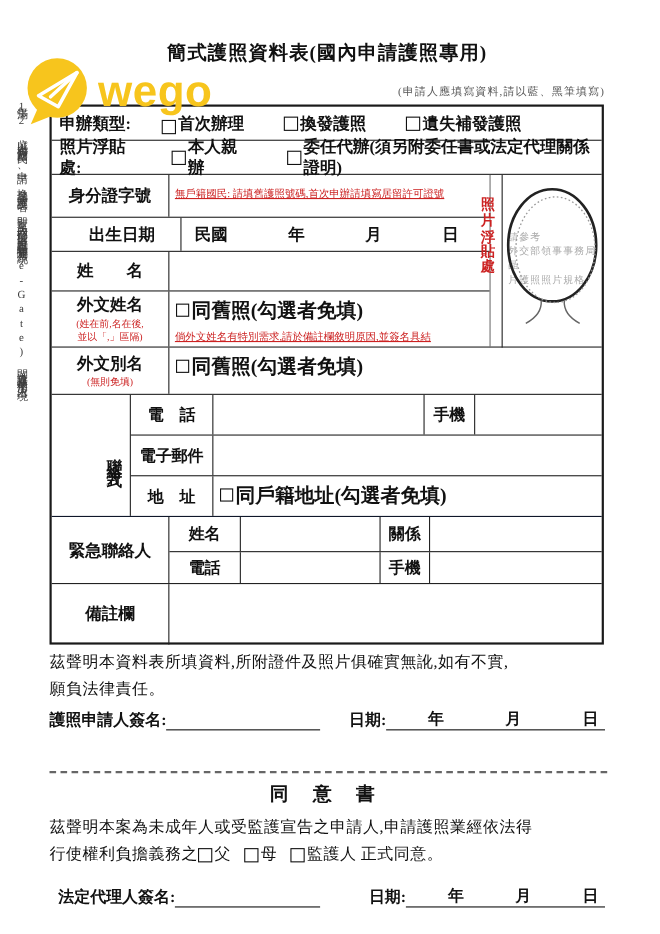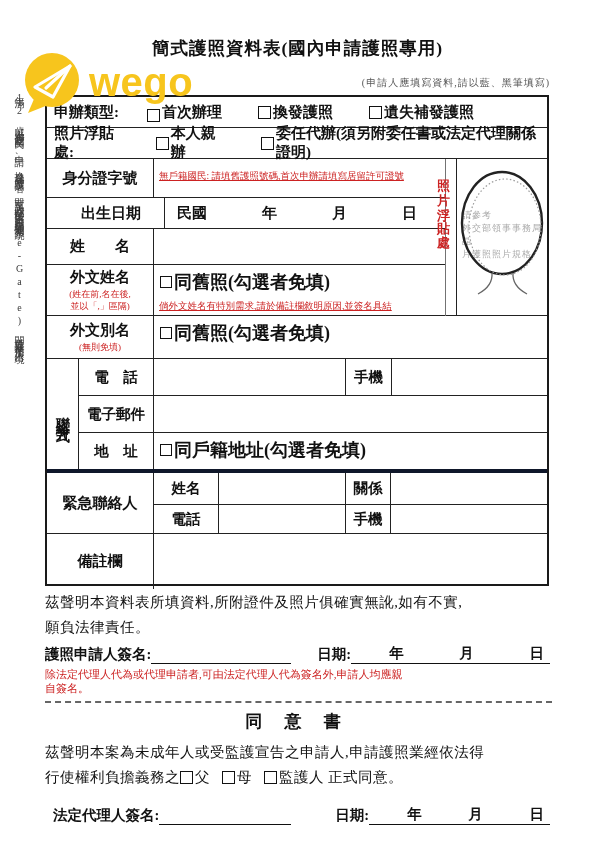--- a/index.html
+++ b/index.html
@@ -226,21 +226,21 @@
         <span class="sublab">(無則免填)</span>
       </div>
       <div class="val">
         <div class="cbline">
           <span class="cb small"></span>
           <span>同舊照(勾選者免填)</span>
         </div>
       </div>
     </div>
 
-    <div style="display:flex; border-bottom:4px solid #0f172a;">
+    <div style="display:flex; border-bottom:1px solid #0f172a;padding-left:40px;">
       <div class="vgroup">
         <span class="vgroup-text">聯絡方式</span>
       </div>
       <div style="flex:1;">
         <div class="row" style="height:37px;">
           <div class="lab2">電　話</div>
           <div class="cell" style="width:192px; border-right:1px solid #222;"></div>
           <div class="minilab">手機</div>
           <div class="val"></div>
         </div>
@@ -291,24 +291,20 @@
       <span class="sign-label">護照申請人簽名:</span>
       <span class="blank" style="width:140px;"></span>
       <span style="width:26px;"></span>
       <span class="sign-label">日期:</span>
       <span class="blank date-blank" style="flex:1;">
         <span>年</span>
         <span>月</span>
         <span>日</span>
       </span>
     </div>
-    <div class="small-red">
-      <span>除法定代理人代為或代理申請者,可由法定代理人代為簽名外,申請人均應親</span><br>
-      <span>自簽名。</span>
-    </div>
   </div>
 
   <div class="dash-sep"></div>
 
   <div class="sign-block" style="top:710px;">
     <div class="consent-head">同 意 書</div>
     <div class="decl-line" style="margin-top:7px;">茲聲明本案為未成年人或受監護宣告之申請人,申請護照業經依法得</div>
     <div class="decl-line" style="display:flex; align-items:center; flex-wrap:wrap;">
       <span>行使權利負擔義務之</span>
       <span class="inline-opts">

